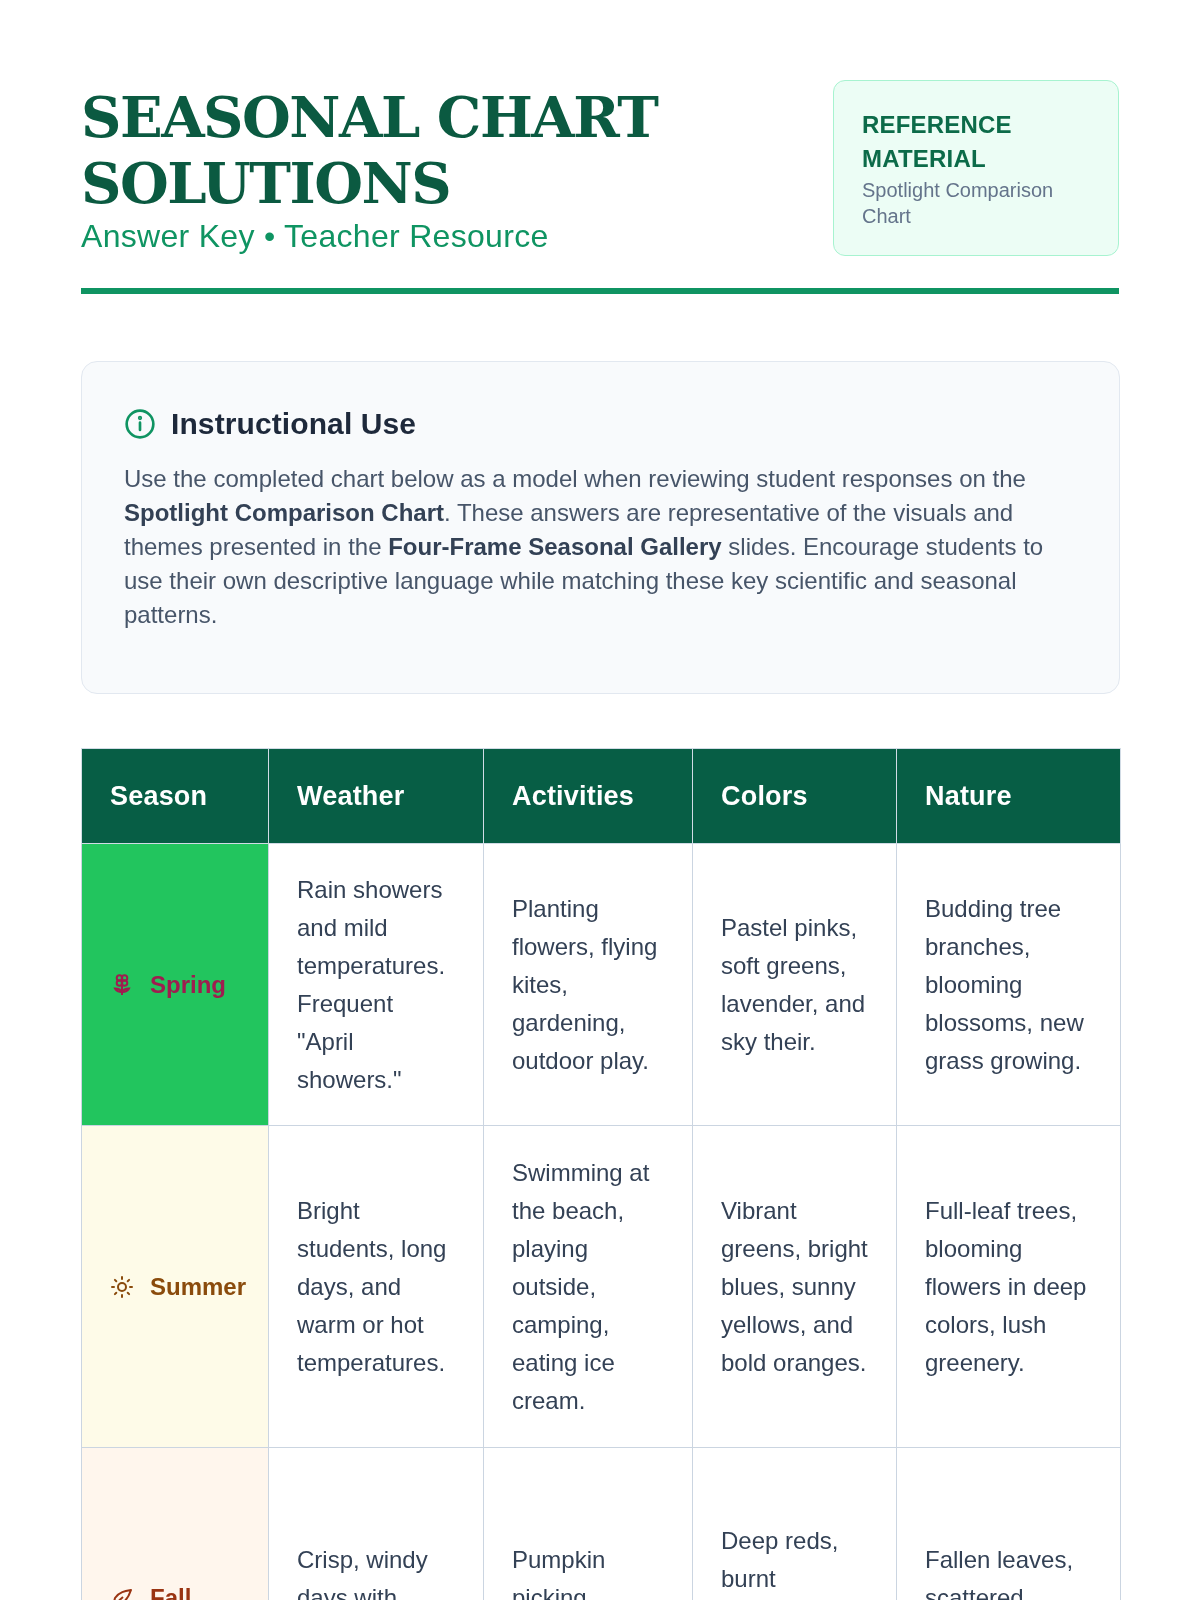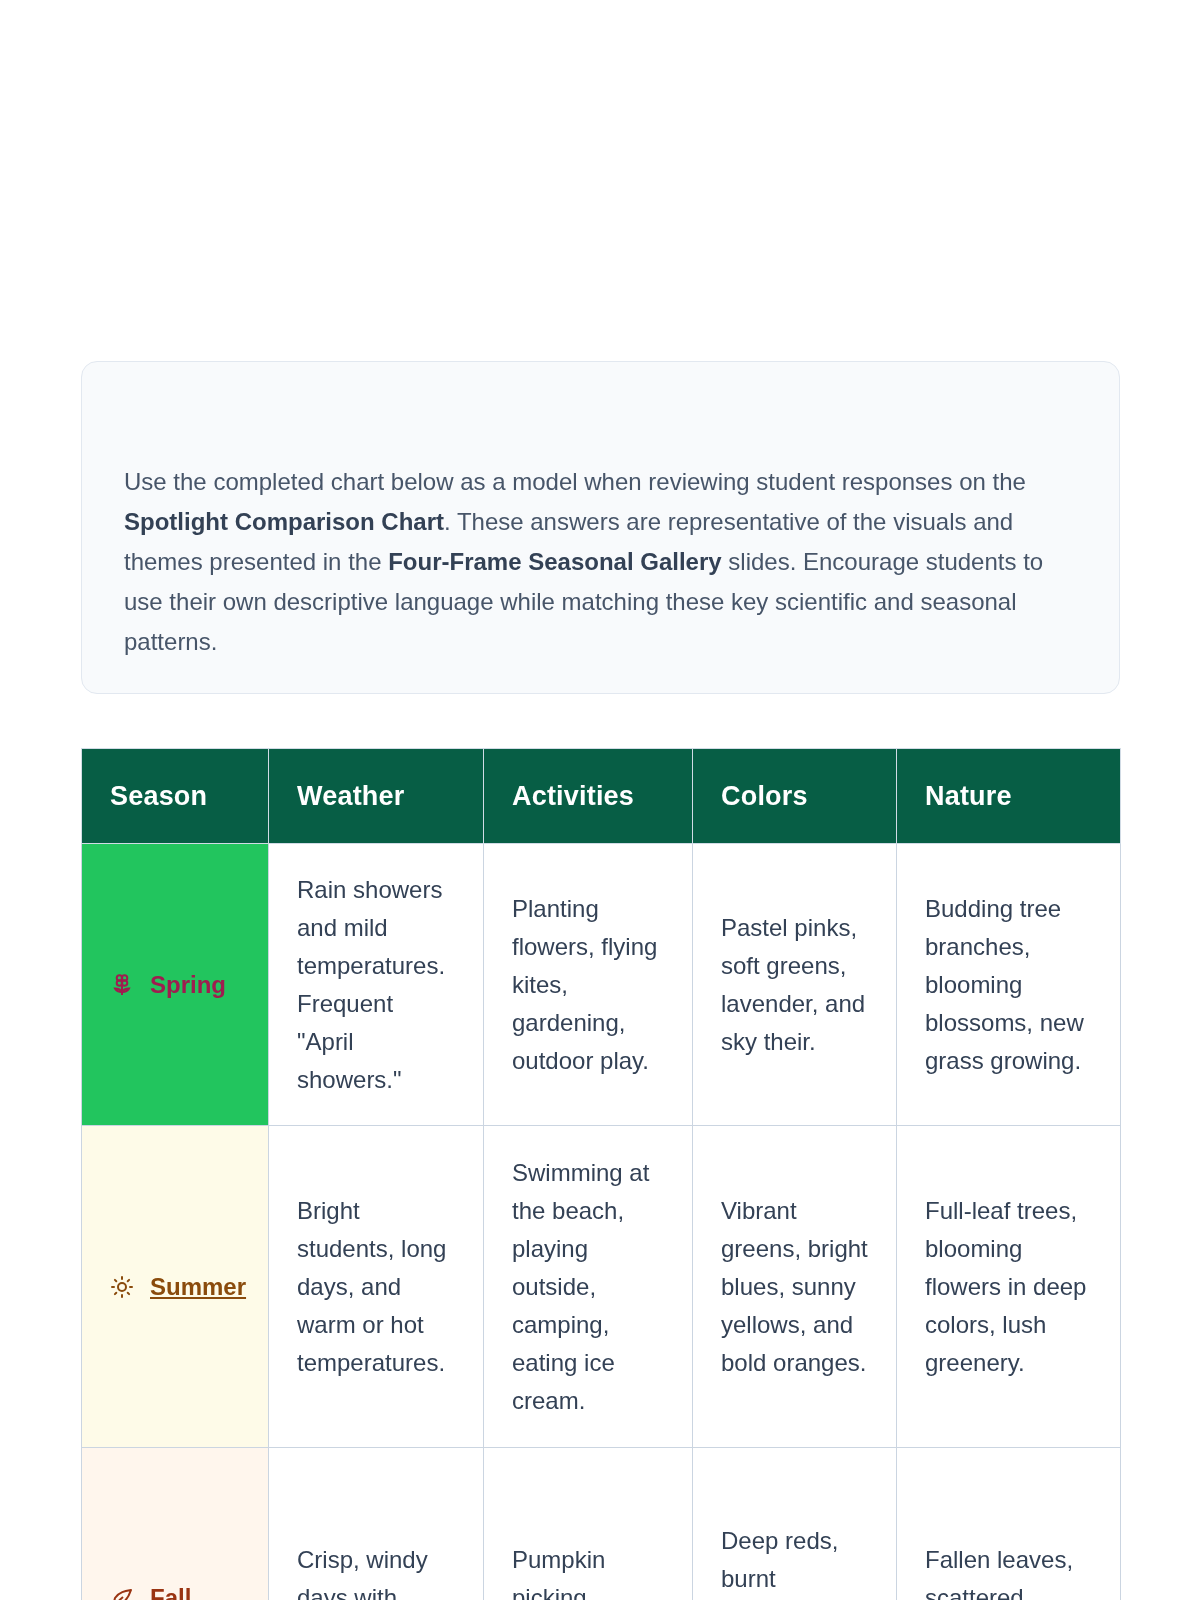--- a/index.html
+++ b/index.html
@@ -33,21 +33,21 @@
     .info-card {
       position: absolute; left: 81px; width: 1039px; top: 361px; height: 333px;
       background: #f8fafc; border: 1.5px solid #e2e8f0; border-radius: 16px;
       padding: 0 42px;
     }
     .info-head { position: absolute; left: 42px; top: 45px; display: flex; align-items: center; }
     .info-icon { width: 32px; height: 32px; margin-right: 15px; }
     .info-title { font-weight: bold; font-size: 30px; color: #1e293b; letter-spacing: 0.1px; }
     .info-body {
       position: absolute; left: 42px; right: 42px; top: 100px;
-      font-size: 24px; line-height: 40px; color: #475569;
+      font-size: 24px; line-height: 34px; color: #475569;
     }
     .info-body b { color: #334155; font-weight: bold; }
 
     
     .tbl {
       position: absolute; left: 81px; top: 748px; width: 1039px;
       border-collapse: collapse; table-layout: fixed;
     }
     .tbl th, .tbl td { border: 1.5px solid #cbd5e1; }
     .tbl thead th {
@@ -64,22 +64,39 @@
     .season-icon { width: 24px; height: 24px; margin-right: 16px; flex-shrink: 0; }
     .row-spring { height: 282px; }
     .row-summer { height: 322px; }
     .row-fall { height: 300px; }
   </style>
 </head>
 <body>
 
 <div class="page">
 
+  <div class="header">
+    <h1 class="title">SEASONAL CHART SOLUTIONS</h1>
+    <div class="subtitle">Answer Key • Teacher Resource</div>
+    <div class="ref-card">
+      <div class="ref-title">REFERENCE MATERIAL</div>
+      <div class="ref-sub">Spotlight Comparison Chart</div>
+    </div>
+    <div class="header-rule"></div>
+  </div>
 
   <div class="info-card">
+    <div class="info-head">
+      <svg class="info-icon" viewBox="0 0 24 24" fill="none" stroke="#0f9462" stroke-width="2" stroke-linecap="round">
+        <circle cx="12" cy="12" r="10"></circle>
+        <line x1="12" y1="11" x2="12" y2="16.5"></line>
+        <circle cx="12" cy="7.5" r="0.6" fill="#0f9462"></circle>
+      </svg>
+      <span class="info-title">Instructional Use</span>
+    </div>
     <p class="info-body">
       <span>Use the completed chart below as a model when reviewing student responses on the </span><b>Spotlight Comparison Chart</b><span>. These answers are representative of the visuals and themes presented in the </span><b>Four-Frame Seasonal Gallery</b><span> slides. Encourage students to use their own descriptive language while matching these key scientific and seasonal patterns.</span>
     </p>
   </div>
 
   <table class="tbl">
     <colgroup>
       <col style="width:187px">
         <col style="width:215px">
         <col style="width:209px">
@@ -110,21 +127,21 @@
             </svg>
             <span>Spring</span>
           </div>
         </td>
         <td>Rain showers and mild temperatures. Frequent "April showers."</td>
         <td>Planting flowers, flying kites, gardening, outdoor play.</td>
         <td>Pastel pinks, soft greens, lavender, and sky their.</td>
         <td>Budding tree branches, blooming blossoms, new grass growing.</td>
       </tr>
       <tr class="row-summer">
-        <td class="season-cell" style="background:#fefbe8;color:#8a4b0c;text-decoration:underline;">
+        <td class="season-cell" style="background:#fefbe8;color:#8a4b0c;">
           <div class="season-inner">
             <svg class="season-icon" viewBox="0 0 24 24" fill="none" stroke="#8a4b0c" stroke-width="2" stroke-linecap="round">
               <circle cx="12" cy="12" r="4"></circle>
               <line x1="12" y1="2" x2="12" y2="4"></line>
                 <line x1="12" y1="20" x2="12" y2="22"></line>
               <line x1="2" y1="12" x2="4" y2="12"></line>
                 <line x1="20" y1="12" x2="22" y2="12"></line>
               <line x1="4.9" y1="4.9" x2="6.3" y2="6.3"></line>
                 <line x1="17.7" y1="17.7" x2="19.1" y2="19.1"></line>
               <line x1="4.9" y1="19.1" x2="6.3" y2="17.7"></line>

